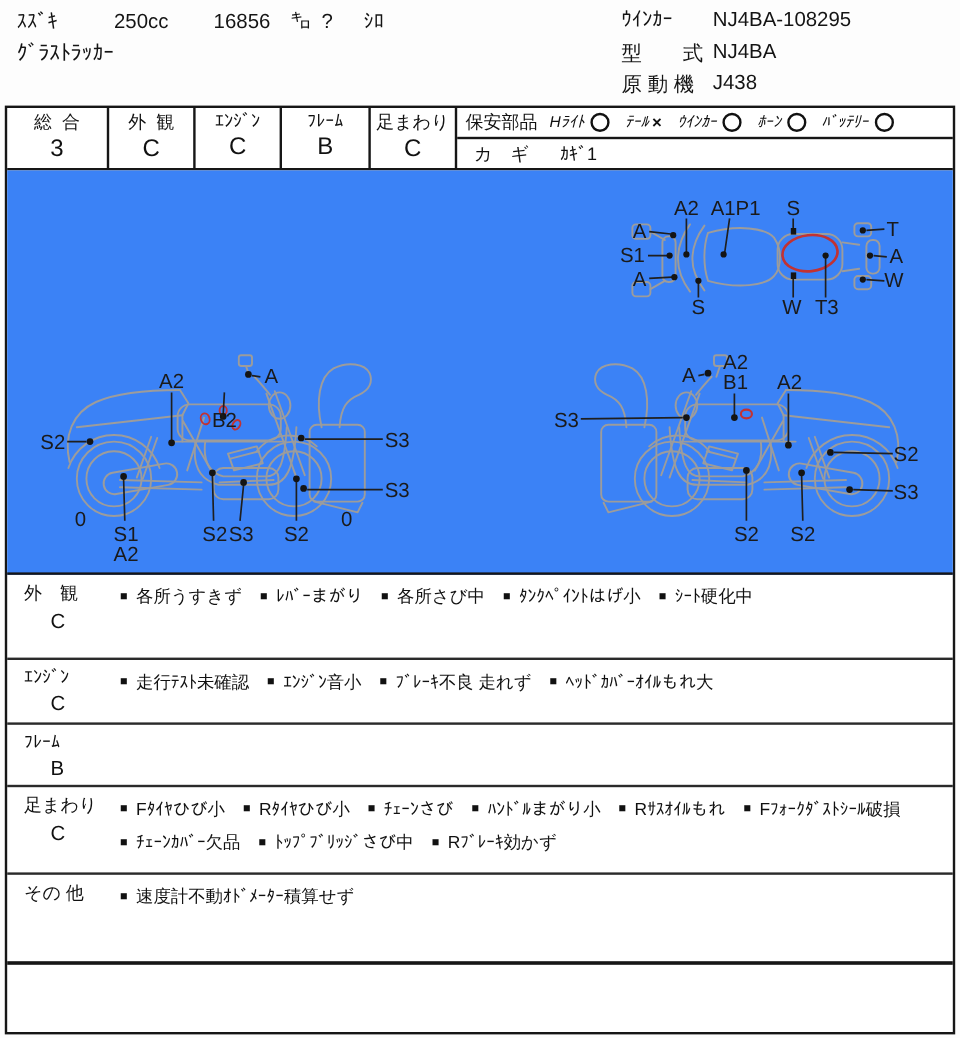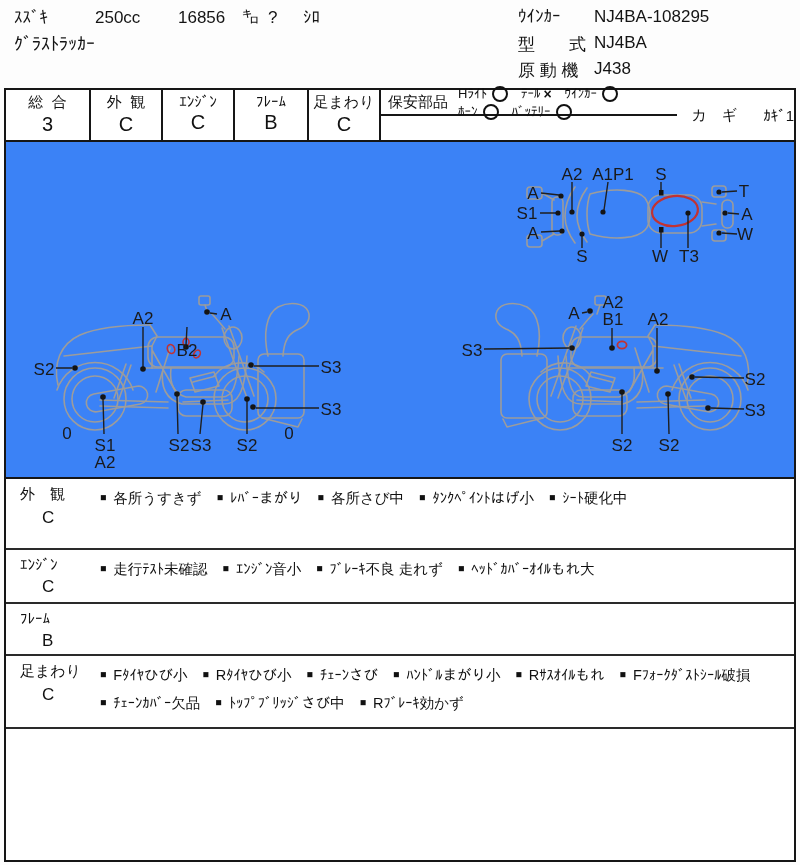--- a/index.html
+++ b/index.html
@@ -13,26 +13,26 @@
   .hdr.model{font-size:18px;}
   
   .sheet{position:absolute;left:4px;top:88px;width:788px;height:770px;
          border:2px solid #161616;background:#fff;}
   
   .grade-strip{display:flex;height:50px;border-bottom:2px solid #161616;}
   .grade-cell{display:flex;flex-direction:column;align-items:center;
               border-right:2px solid #161616;box-sizing:border-box;}
   .grade-cell .g-label{font-size:15px;margin-top:3px;white-space:pre;}
   .grade-cell .g-value{font-size:20px;margin-top:1px;}
-  .safety-box{flex:1;display:flex;box-sizing:border-box;}
+  .safety-box{flex:1;display:flex;flex-direction:column;box-sizing:border-box;}
   .safety-row1{height:26px;border-bottom:2px solid #161616;display:flex;
                align-items:center;padding-left:7px;box-sizing:border-box;}
   .safety-title{font-size:15px;margin-right:10px;white-space:pre;}
   .sp-item{display:inline-flex;align-items:center;margin-right:13px;}
-  .sp-item .sp-label{font-size:13px;white-space:pre;}
+  .sp-item .sp-label{font-size:13px;white-space:pre;font-style:italic;}
   .ring{display:inline-block;width:12px;height:12px;border:2px solid #111;
         border-radius:50%;margin-left:5px;}
   .cross{font-size:14px;font-weight:bold;margin-left:3px;}
   .safety-row2{flex:1;display:flex;align-items:center;padding-left:14px;}
   .key-label{font-size:15px;white-space:pre;}
   .key-value{font-size:15px;margin-left:26px;white-space:pre;}
   
   .diagram{position:relative;height:335px;border-bottom:2px solid #161616;
            overflow:hidden;background:#3b82f6;}
   .diagram svg{position:absolute;left:0;top:0;}
@@ -286,15 +286,21 @@
           <div class="sec-grade">B</div>
         </div>
       </div>
       <div class="sec-row" style="height: 73px;">
         <div class="sec-side">
           <div class="sec-name">足まわり</div>
           <div class="sec-grade">C</div>
         </div>
         <div class="sec-items"><span class="item"><span class="blt">■</span><span class="itx">Fﾀｲﾔひび小</span></span><span class="item"><span class="blt">■</span><span class="itx">Rﾀｲﾔひび小</span></span><span class="item"><span class="blt">■</span><span class="itx">ﾁｪｰﾝさび</span></span><span class="item"><span class="blt">■</span><span class="itx">ﾊﾝﾄﾞﾙまがり小</span></span><span class="item"><span class="blt">■</span><span class="itx">Rｻｽｵｲﾙもれ</span></span><span class="item"><span class="blt">■</span><span class="itx">Fﾌｫｰｸﾀﾞｽﾄｼｰﾙ破損</span></span><span class="item"><span class="blt">■</span><span class="itx">ﾁｪｰﾝｶﾊﾞｰ欠品</span></span><span class="item"><span class="blt">■</span><span class="itx">ﾄｯﾌﾟﾌﾞﾘｯｼﾞさび中</span></span><span class="item"><span class="blt">■</span><span class="itx">Rﾌﾞﾚｰｷ効かず</span></span></div>
       </div>
+      <div class="sec-row thick" style="height: 75px;">
+        <div class="sec-side">
+          <div class="sec-name">その 他</div>
+        </div>
+        <div class="sec-items"><span class="item"><span class="blt">■</span><span class="itx">速度計不動ｵﾄﾞﾒｰﾀｰ積算せず</span></span></div>
+      </div>
       <div class="sec-row last" style="height: 42px;"></div>
     </div>
 </div>
 
 </body></html>

